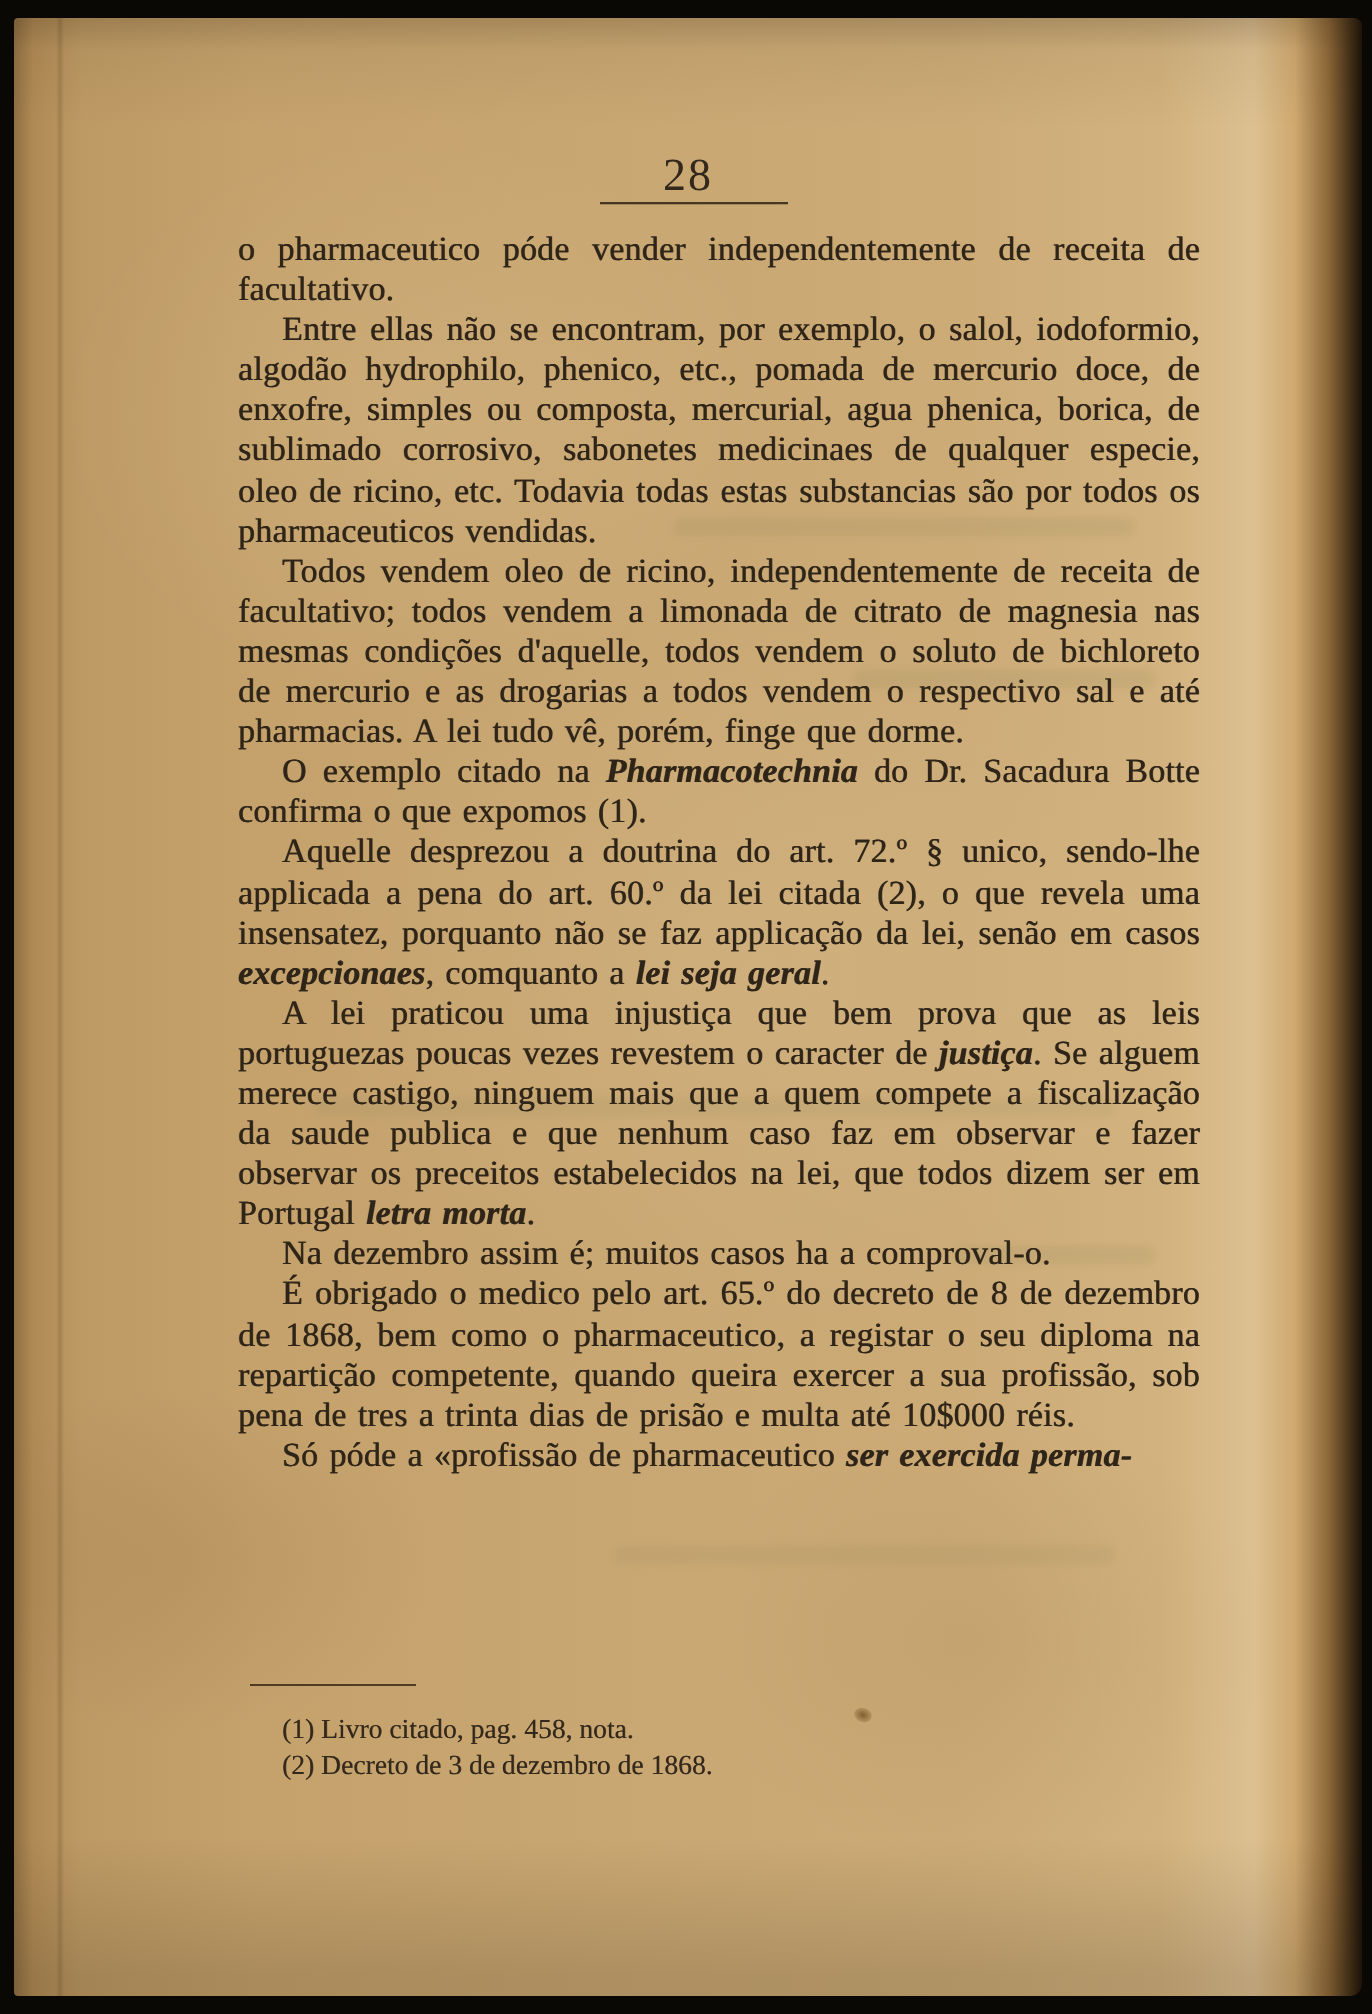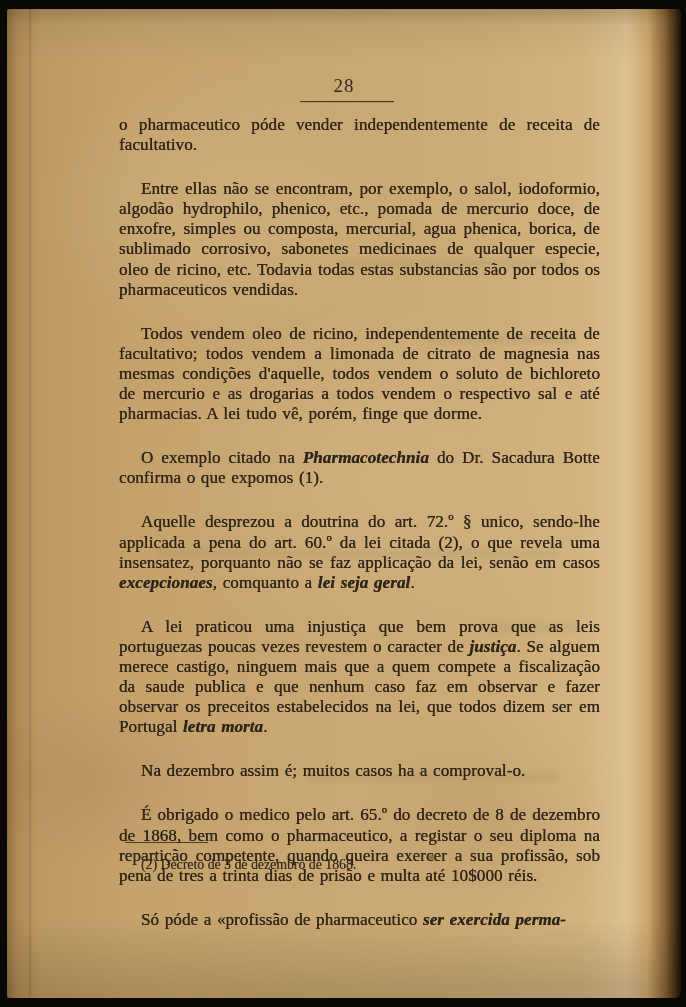--- a/index.html
+++ b/index.html
@@ -28,42 +28,42 @@
       linear-gradient(90deg, #8f6f42 0%, #b08a55 1.4%, #bd9a64 5%, #c5a26c 18%, #c9a772 45%, #ccab77 70%, #d2b27e 85%, #ddc091 92%, #cfa96f 95%, #8a6537 97.6%, #402e16 99.2%, #1c130a 100%);
     border-radius: 2px 4px 6px 2px;
   }
   .left-crease {
     position: absolute; left: 21px; top: 0; width: 4px; height: 100%;
     background: linear-gradient(90deg, transparent, rgba(60,40,15,0.18), transparent);
   }
   .page-number {
     position: absolute; left: 0; top: 66px; width: 674px;
     text-align: center;
-    font-size: 19px; letter-spacing: 1px;
+    font-size: 23px; letter-spacing: 1px;
     color: #33281c;
   }
   .page-number-rule {
     position: absolute; left: 293px; top: 92px;
     width: 94px; height: 1px;
     background: rgba(48,34,18,0.85);
     box-shadow: 0 0.5px 0 rgba(48,34,18,0.25);
   }
   .text-block {
     position: absolute; left: 112px; top: 106px; width: 481px;
     font-size: 17px; line-height: 20.1px;
     color: #2e2418;
     text-align: justify;
     letter-spacing: 0.1px;
     word-spacing: 1.2px;
     hyphens: auto;
     -webkit-hyphens: auto;
     text-shadow: 0.25px 0 rgba(46,36,24,0.75), -0.2px 0 rgba(46,36,24,0.35);
   }
   .text-block p { margin: 0; padding: 0; }
-  .text-block p.indent { text-indent: 22px; margin-top: 24px; }
+  .text-block p.indent { text-indent: 22px; }
   .it { font-style: italic; font-weight: bold; }
   .footnote-rule {
     position: absolute; left: 118px; top: 833px;
     width: 83px; height: 1.4px;
     background: rgba(48,34,18,0.8);
   }
   .footnotes {
     position: absolute; left: 134px; top: 847px; width: 470px;
     font-size: 13.8px; line-height: 17.6px;
     color: #33281c;
@@ -113,18 +113,19 @@
         <p class="para indent"><span>O exemplo citado na </span><span class="it">Pharmacotechnia</span><span> do Dr. Sacadura Botte confirma o que expomos (1).</span></p>
         <p class="para indent"><span>Aquelle desprezou a doutrina do art. 72.º § unico, sendo-lhe applicada a pena do art. 60.º da lei citada (2), o que revela uma insensatez, porquanto não se faz applicação da lei, senão em casos </span><span class="it">excepcionaes</span><span>, comquanto a </span><span class="it">lei seja geral</span><span>.</span></p>
         <p class="para indent"><span>A lei praticou uma injustiça que bem prova que as leis portuguezas poucas vezes revestem o caracter de </span><span class="it">justiça</span><span>. Se alguem merece castigo, ninguem mais que a quem compete a fiscalização da saude publica e que nenhum caso faz em observar e fazer observar os preceitos estabelecidos na lei, que todos dizem ser em Portugal </span><span class="it">letra morta</span><span>.</span></p>
         <p class="para indent"><span>Na dezembro assim é; muitos casos ha a comproval-o.</span></p>
         <p class="para indent"><span>É obrigado o medico pelo art. 65.º do decreto de 8 de dezembro de 1868, bem como o pharmaceutico, a registar o seu diploma na repartição competente, quando queira exercer a sua profissão, sob pena de tres a trinta dias de prisão e multa até 10$000 réis.</span></p>
         <p class="para indent"><span>Só póde a «profissão de pharmaceutico </span><span class="it">ser exercida perma-</span></p>
       </div>
 
     <div class="footnote-rule"></div>
     <div class="footnotes">
+        <div>(1) Livro citado, pag. 458, nota.</div>
         <div>(2) Decreto de 3 de dezembro de 1868.</div>
       </div>
 
     <div class="speck"></div>
   </div>
 </div>
 
 </body></html>

